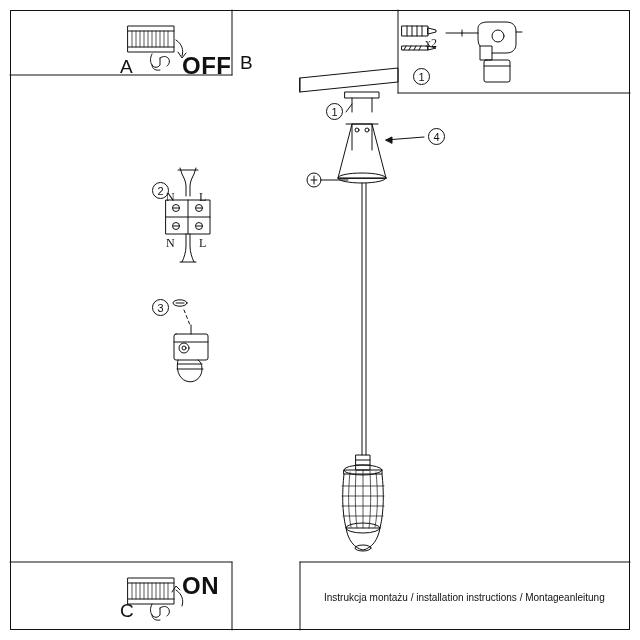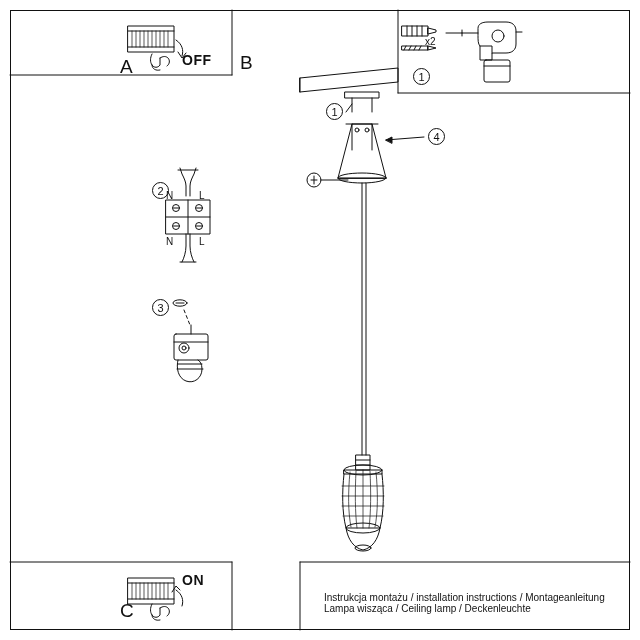--- a/index.html
+++ b/index.html
@@ -37,27 +37,28 @@
     position: absolute;
     font-family: "Liberation Sans", sans-serif;
     color: #111;
     white-space: nowrap;
   }
   .big-letter {
     font-size: 19px;
     font-weight: 400;
   }
   .state-word {
-    font-size: 14px;
+    font-size: 24px;
     font-weight: 700;
     letter-spacing: 0.5px;
   }
   .tiny {
-    font-size: 10px;
+    font-size: 12px;
     font-weight: 400;
+    font-family: Liberation Serif, serif;
   }
   .caption {
     position: absolute;
     font-size: 10px;
     line-height: 11px;
     color: #111;
     margin-left: 12px;
   }
   .circle-num {
     position: absolute;
@@ -282,15 +283,14 @@
   <div class="circle-num" style="left:152px; top:299px;">3</div>
 
   <div class="lbl tiny" style="left:425px; top:36px;">x2</div>
 
   <div class="lbl tiny" style="left:166px; top:190px;">N</div>
   <div class="lbl tiny" style="left:199px; top:190px;">L</div>
   <div class="lbl tiny" style="left:166px; top:236px;">N</div>
   <div class="lbl tiny" style="left:199px; top:236px;">L</div>
 
   <div class="caption" style="left:312px; top:592px;">Instrukcja montażu / installation instructions / Montageanleitung</div>
-  <div class="caption" style="left:312px; top:603px;">Lampa wisząca / Ceiling lamp / Deckenleuchte</div>
 
 </div>
 
 </body></html>

